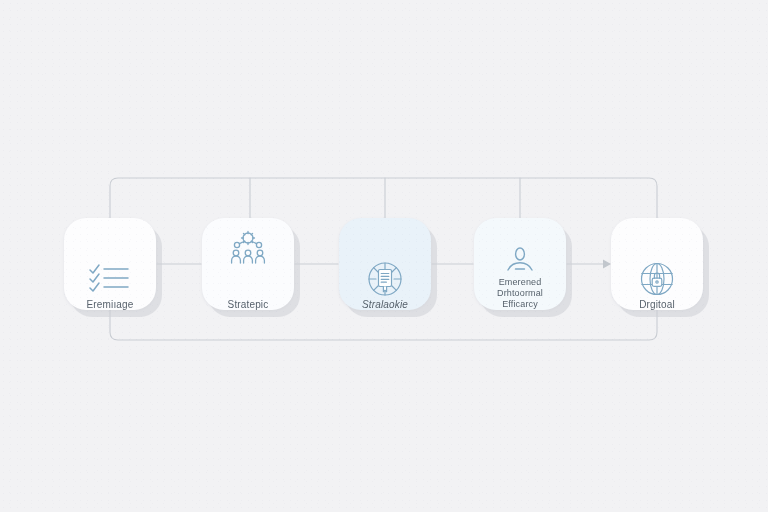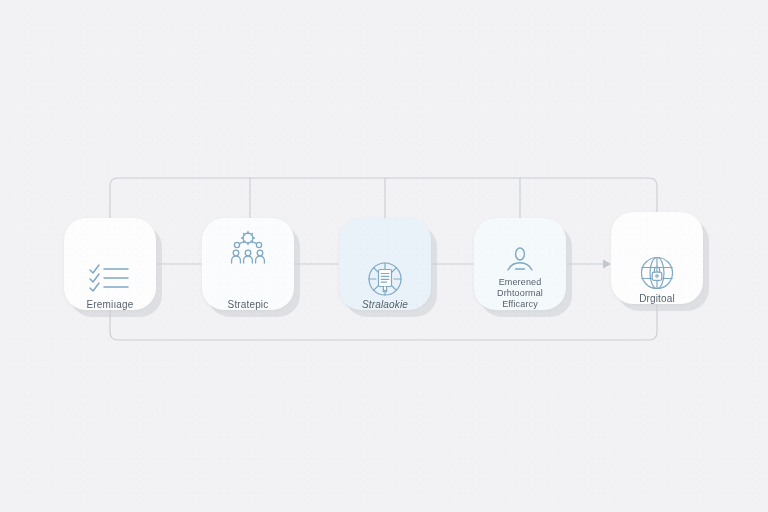--- a/index.html
+++ b/index.html
@@ -86,21 +86,21 @@
     opacity: .93;
     white-space: pre-line;
   }
   .card-label.multiline { font-size: 9px; line-height: 11px; }
 
   
   #card-1 { left: 64px;  top: 218px; }
   #card-2 { left: 202px; top: 218px; }
   #card-3 { left: 339px; top: 218px; font-style: italic; }
   #card-4 { left: 474px; top: 218px; }
-  #card-5 { left: 611px; top: 212px; }
+  #card-5 { left: 611px; top: 218px; }
 </style>
 </head>
 <body>
 
 <div id="diagram-canvas">
 
   <svg id="connector-layer" viewBox="0 0 768 512" xmlns="http://www.w3.org/2000/svg">
     <g fill="none" stroke="#c9cdd3" stroke-width="1.1" stroke-linecap="round">
 
       <path d="M110 310 L110 186 Q110 178 118 178 L649 178 Q657 178 657 186 L657 228" stroke="#c9cdd3" stroke-width="1.1"></path>

